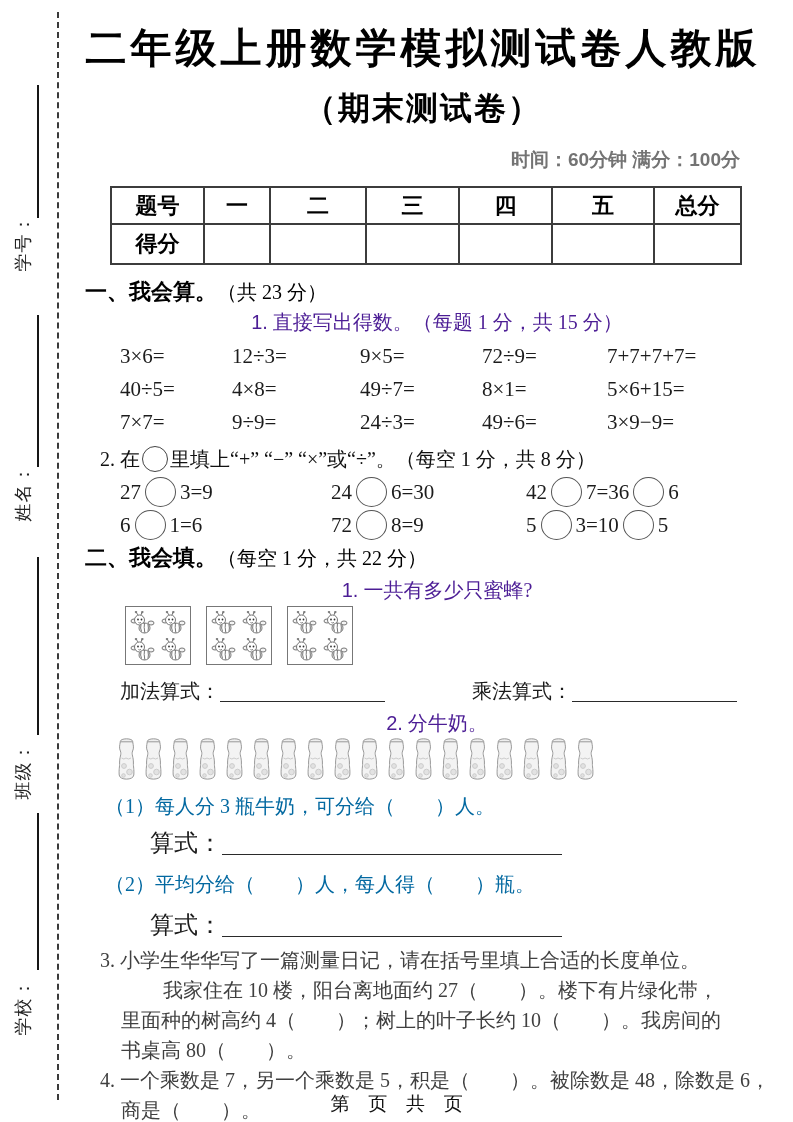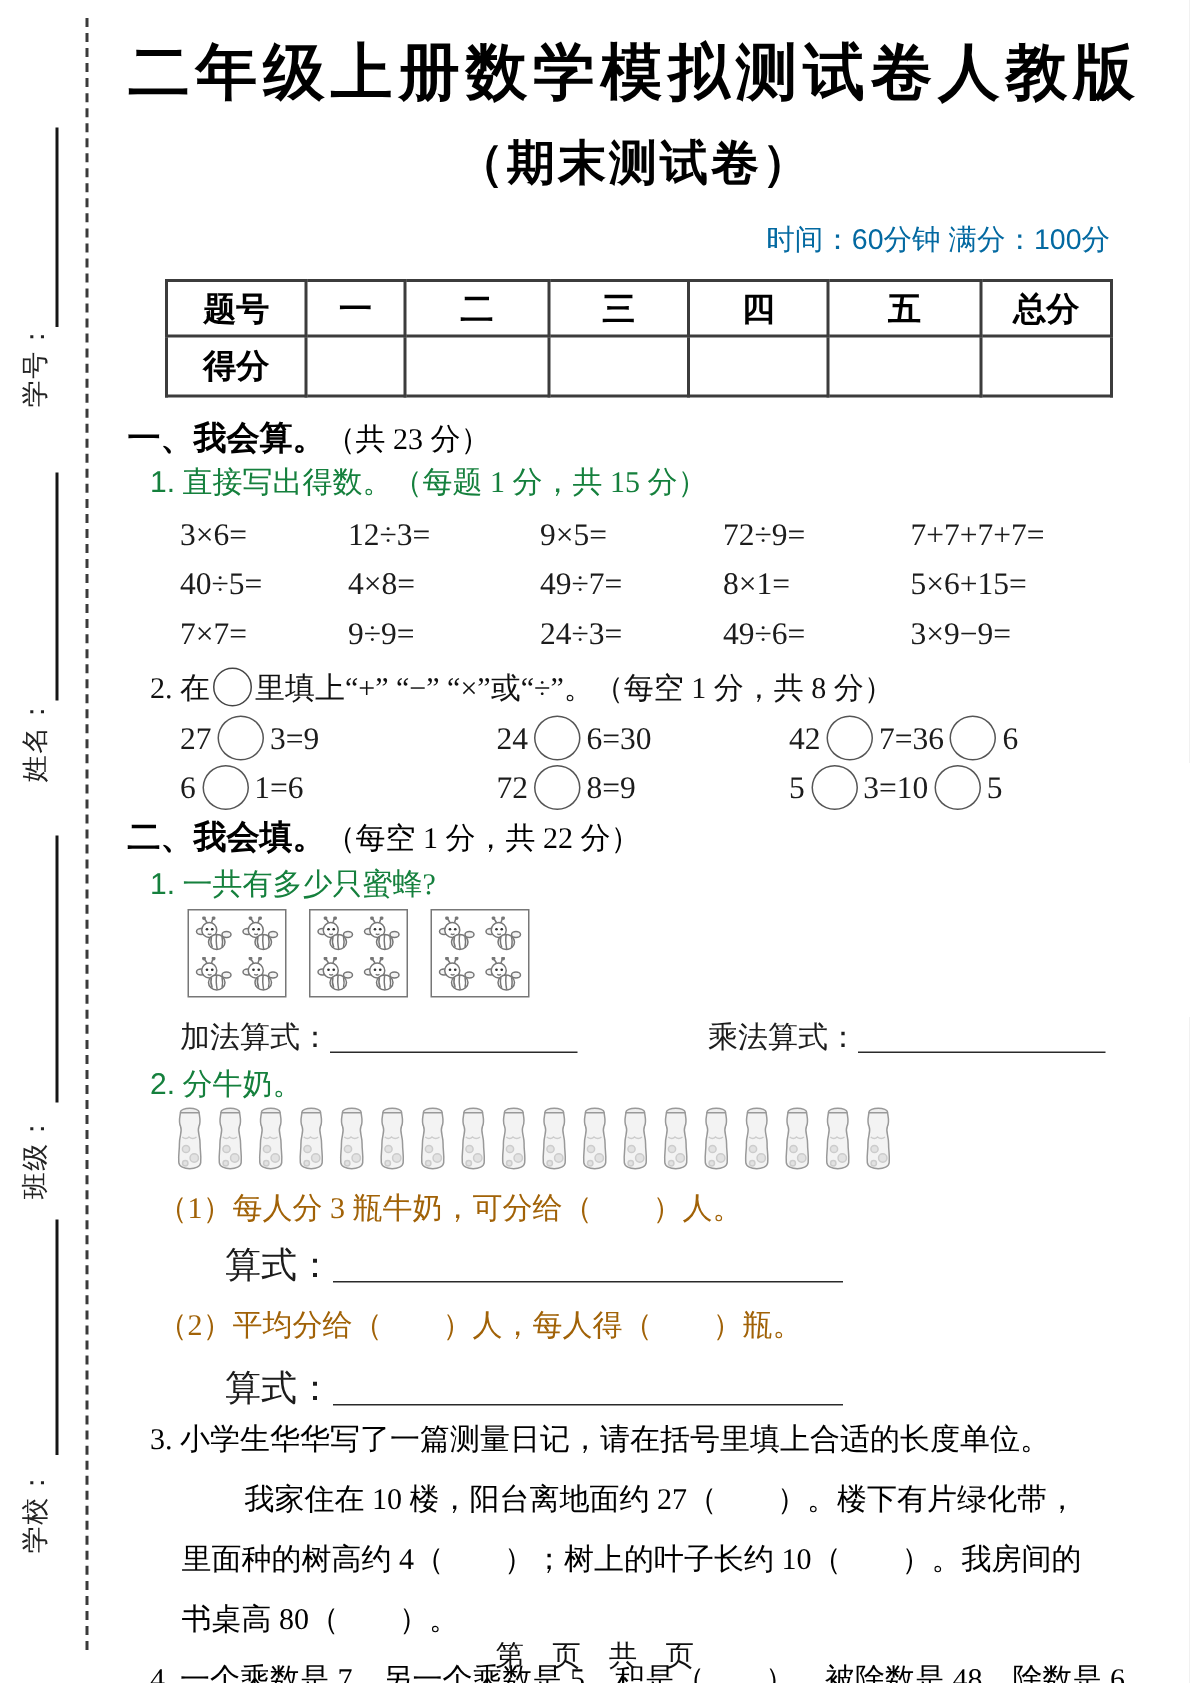--- a/index.html
+++ b/index.html
@@ -18,33 +18,33 @@
     text-align:center;white-space:nowrap;}
   
   .main{position:absolute;left:72px;top:0;width:702px;}
   .title{margin:0;padding-top:22px;text-align:center;
     font-family:"Liberation Sans","DejaVu Sans",sans-serif;
     font-weight:bold;font-size:41px;line-height:1.3;letter-spacing:4px;color:#000;}
   .subtitle{margin:12px 0 0 0;text-align:center;
     font-family:"Liberation Sans","DejaVu Sans",sans-serif;
     font-weight:bold;font-size:32px;letter-spacing:2px;color:#000;}
   .meta{margin-top:16px;text-align:right;padding-right:34px;font-size:19px;
-    font-family:"Liberation Sans","DejaVu Sans",sans-serif;color:#0369a1;}
+    font-family:"Liberation Sans","DejaVu Sans",sans-serif;color:#737373;font-weight:bold;}
   
   .score-table{border-collapse:collapse;margin:13px 0 0 38px;table-layout:fixed;
     font-family:"Liberation Sans","DejaVu Sans",sans-serif;}
   .score-table th,.score-table td{border:2px solid #3c3c3c;font-size:22px;
     font-weight:bold;text-align:center;padding:0;color:#000;}
   .score-table tr.hdr th{height:35px;}
   .score-table tr.score td{height:38px;}
   
   .sec-head{margin:12px 0 0 13px;font-size:22px;color:#000;}
   .sec-head .b{font-family:"Liberation Sans","DejaVu Sans",sans-serif;font-weight:bold;}
   .sec-head .note{font-size:20px;}
-  .item-line{margin:2px 0 0 28px;font-size:20px;line-height:27px;color:#15803d;}
+  .item-line{margin:2px 0 0 28px;font-size:20px;line-height:27px;color:#4c1d95;text-align:center;}
   .item-line .no{font-family:"Liberation Sans","DejaVu Sans",sans-serif;}
   
   .calc-grid{margin:4px 0 0 48px;}
   .calc-row{display:grid;grid-template-columns:112px 128px 122px 125px 133px;
     height:33px;align-items:center;}
   .calc-cell{font-size:21px;white-space:nowrap;}
   
   .op-header{margin:4px 0 0 28px;font-size:20px;line-height:32px;color:#111;}
   .circle-sm{display:inline-block;width:24px;height:24px;border:1.5px solid #444;
     border-radius:50%;vertical-align:-6px;margin:0 2px;background:#fff;}
@@ -59,27 +59,27 @@
     display:flex;flex-wrap:wrap;align-content:center;justify-content:center;
     column-gap:6px;row-gap:2px;padding-top:2px;background:#fff;}
   .eq-row{margin:10px 0 0 48px;font-size:20px;height:26px;white-space:nowrap;}
   .blank{display:inline-block;border-bottom:1.6px solid #2a2a2a;height:18px;
     vertical-align:-4px;}
   .blank.w165{width:165px;}
   .blank.w340{width:340px;}
   .gap87{display:inline-block;width:87px;}
   
   .bottle-row{display:flex;gap:6px;margin:0 0 0 44px;height:46px;align-items:flex-end;}
-  .part-line{margin:10px 0 0 33px;font-size:20px;line-height:26px;color:#a16207;}
+  .part-line{margin:10px 0 0 33px;font-size:20px;line-height:26px;color:#0369a1;}
   .formula-line{margin:8px 0 0 78px;font-size:24px;height:26px;}
   .formula-line.second{margin-top:12px;}
   .part-line.second{margin-top:18px;}
   
   .q3-block{margin-top:0;}
-  .q-line{margin:10px 0 0 28px;font-size:20px;line-height:30px;color:#000000;white-space:nowrap;}
+  .q-line{margin:0 0 0 28px;font-size:20px;line-height:30px;color:#404040;white-space:nowrap;}
   .q-line.indent{margin-left:91px;}
   .q-line.cont{margin-left:49px;}
   
   .footer{position:absolute;left:0;top:1091px;width:100%;text-align:center;
     font-size:19px;word-spacing:14px;color:#111;}
   svg{display:block;}
 </style>
 </head>
 <body>
 

